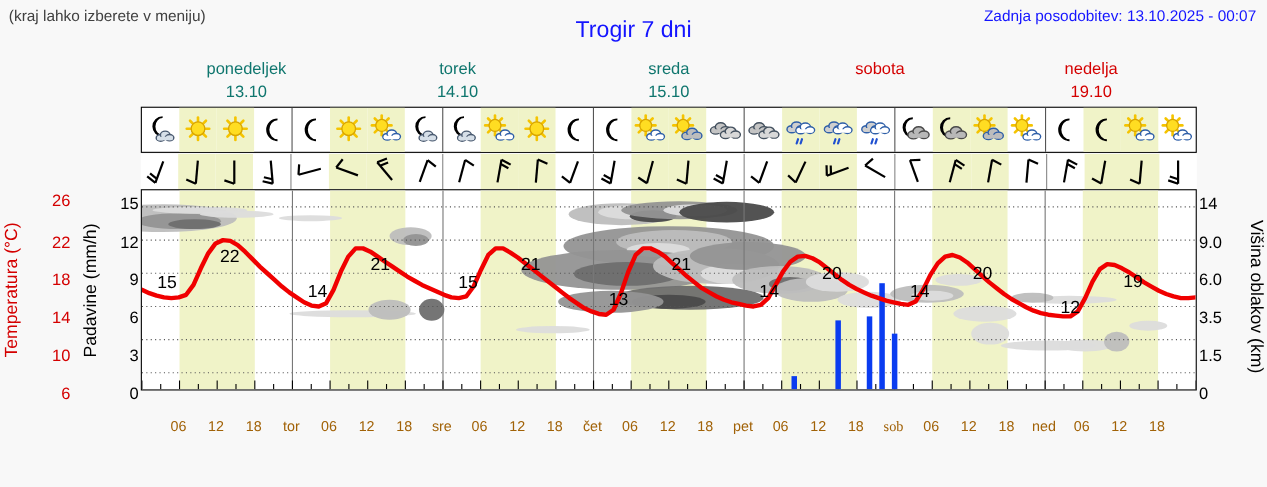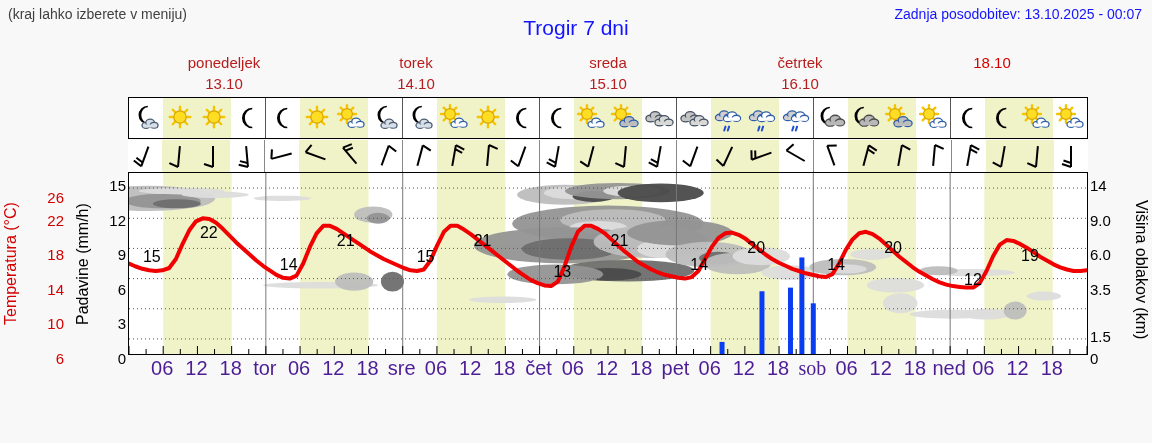--- a/index.html
+++ b/index.html
@@ -10,21 +10,21 @@
   }
   .abs{position:absolute;}
 
   
   #subtitle-note{left:8px;top:6px;font-size:14px;color:#404040;white-space:nowrap;}
   #page-title{left:0;top:16px;width:1152px;text-align:center;font-size:21px;color:#1414ff;font-weight:normal;}
   #last-update{right:10px;top:6px;font-size:14px;color:#1414ff;white-space:nowrap;}
 
   
   #day-header-row{left:128px;top:52px;width:960px;height:44px;display:flex;}
-  .day-head{flex:1 1 0;text-align:center;font-size:15px;color:#b91c1c;line-height:21px;}
+  .day-head{flex:1 1 0;text-align:center;font-size:15px;color:#0f766e;line-height:21px;}
   .day-head.weekend{color:#d40000;}
   .day-head .dname{display:block;}
   .day-head .ddate{display:block;}
 
   
   #icon-strip{left:128px;top:97px;width:960px;height:42px;border:1px solid #000;box-sizing:border-box;display:flex;background:#fff;}
   .icon-day{flex:1 1 0;display:flex;border-right:1px solid #555;box-sizing:border-box;}
   .icon-day:last-child{border-right:none;}
   .icon-cell{flex:1 1 0;position:relative;}
   .icon-cell.band{background:#f0f3c8;}
@@ -52,21 +52,21 @@
   #precip-ticks{left:100px;top:163px;width:26px;height:200px;}
   #precip-ticks span{position:absolute;right:0;font-size:15px;color:#000;}
 
   #cloud-ticks{left:1090px;top:163px;width:38px;height:200px;}
   #cloud-ticks span{position:absolute;left:0;font-size:15px;color:#000;}
   #cloud-axis-title{left:1124px;top:175px;width:26px;height:190px;color:#000;font-size:16px;
      writing-mode:vertical-rl;text-align:center;}
 
   
   #xlabels{left:128px;top:357px;width:960px;height:20px;}
-  #xlabels span{position:absolute;font-size:20px;color:#4c1d95;transform:translateX(-50%);white-space:nowrap;}
+  #xlabels span{position:absolute;font-size:13px;color:#a16207;transform:translateX(-50%);white-space:nowrap;margin-top:23px;}
 
   
   #legend{left:0;top:386px;width:1152px;height:40px;}
 </style>
 </head>
 <body>
 
 <div class="abs" id="subtitle-note">(kraj lahko izberete v meniju)</div>
 <div class="abs" id="page-title">Trogir 7 dni</div>
 <div class="abs" id="last-update">Zadnja posodobitev: 13.10.2025 - 00:07</div>
@@ -77,26 +77,26 @@
       <span class="ddate">13.10</span>
     </div>
     <div class="day-head">
       <span class="dname">torek</span>
       <span class="ddate">14.10</span>
     </div>
     <div class="day-head">
       <span class="dname">sreda</span>
       <span class="ddate">15.10</span>
     </div>
-    <div class="day-head">
-      <span class="dname">četrtek</span>
-      <span class="ddate">16.10</span>
-    </div>
     <div class="day-head weekend">
-      <span class="ddate">18.10</span>
+      <span class="dname">sobota</span>
+    </div>
+    <div class="day-head weekend">
+      <span class="dname">nedelja</span>
+      <span class="ddate">19.10</span>
     </div>
   </div>
 
 <div class="abs" id="icon-strip">
     <div class="icon-day">
       <div class="icon-cell">
         <svg width="34" height="30" class="wicon">
           <g>
             <path d="M 18.825 3.5 A 8.5 8.5 0 1 0 18.825 20.5
         A 6.97 8.075 0 1 1 18.825 3.5 Z" fill="#ffffff" stroke="#000" stroke-width="1.6"></path>
@@ -945,21 +945,21 @@
       <text x="707.0952380952382" y="96.58333333333333" font-size="16" fill="#000" text-anchor="middle" font-family="&quot;Liberation Sans&quot;, sans-serif">14</text>
       <text x="764.1190476190477" y="80.33333333333334" font-size="16" fill="#000" text-anchor="middle" font-family="&quot;Liberation Sans&quot;, sans-serif">20</text>
       <text x="843.952380952381" y="111.66666666666667" font-size="16" fill="#000" text-anchor="middle" font-family="&quot;Liberation Sans&quot;, sans-serif">12</text>
       <text x="900.9761904761905" y="87.875" font-size="16" fill="#000" text-anchor="middle" font-family="&quot;Liberation Sans&quot;, sans-serif">19</text>
       <text x="969.4047619047618" y="89.04166666666667" font-size="16" fill="#000" text-anchor="middle" font-family="&quot;Liberation Sans&quot;, sans-serif">15</text>
     </svg>
 </div>
 
 <div class="abs" id="temp-axis-title">Temperatura (°C)</div>
 <div class="abs" id="temp-ticks">
-    <span style="top: 26px;">26</span>
+    <span style="top: 11px;">26</span>
     <span style="top: 48.5px;">22</span>
     <span style="top: 83px;">18</span>
     <span style="top: 117.5px;">14</span>
     <span style="top: 152px;">10</span>
     <span style="top: 186.5px;">6</span>
   </div>
 
 <div class="abs" id="precip-axis-title">Padavine (mm/h)</div>
 <div class="abs" id="precip-ticks">
     <span style="top: 14px;">15</span>
@@ -968,21 +968,21 @@
     <span style="top: 117.5px;">6</span>
     <span style="top: 152px;">3</span>
     <span style="top: 186.5px;">0</span>
   </div>
 
 <div class="abs" id="cloud-ticks">
     <span style="top: 14px;">14</span>
     <span style="top: 48.5px;">9.0</span>
     <span style="top: 83px;">6.0</span>
     <span style="top: 117.5px;">3.5</span>
-    <span style="top: 152px; margin-top: 13px;">1.5</span>
+    <span style="top: 152px;">1.5</span>
     <span style="top: 186.5px;">0</span>
   </div>
 <div class="abs" id="cloud-axis-title">Višina oblakov (km)</div>
 
 <div class="abs" id="xlabels">
     <span style="left: 34.2143px;">06</span>
     <span style="left: 68.4286px;">12</span>
     <span style="left: 102.643px;">18</span>
     <span style="left: 136.857px;">tor</span>
     <span style="left: 171.071px;">06</span>

